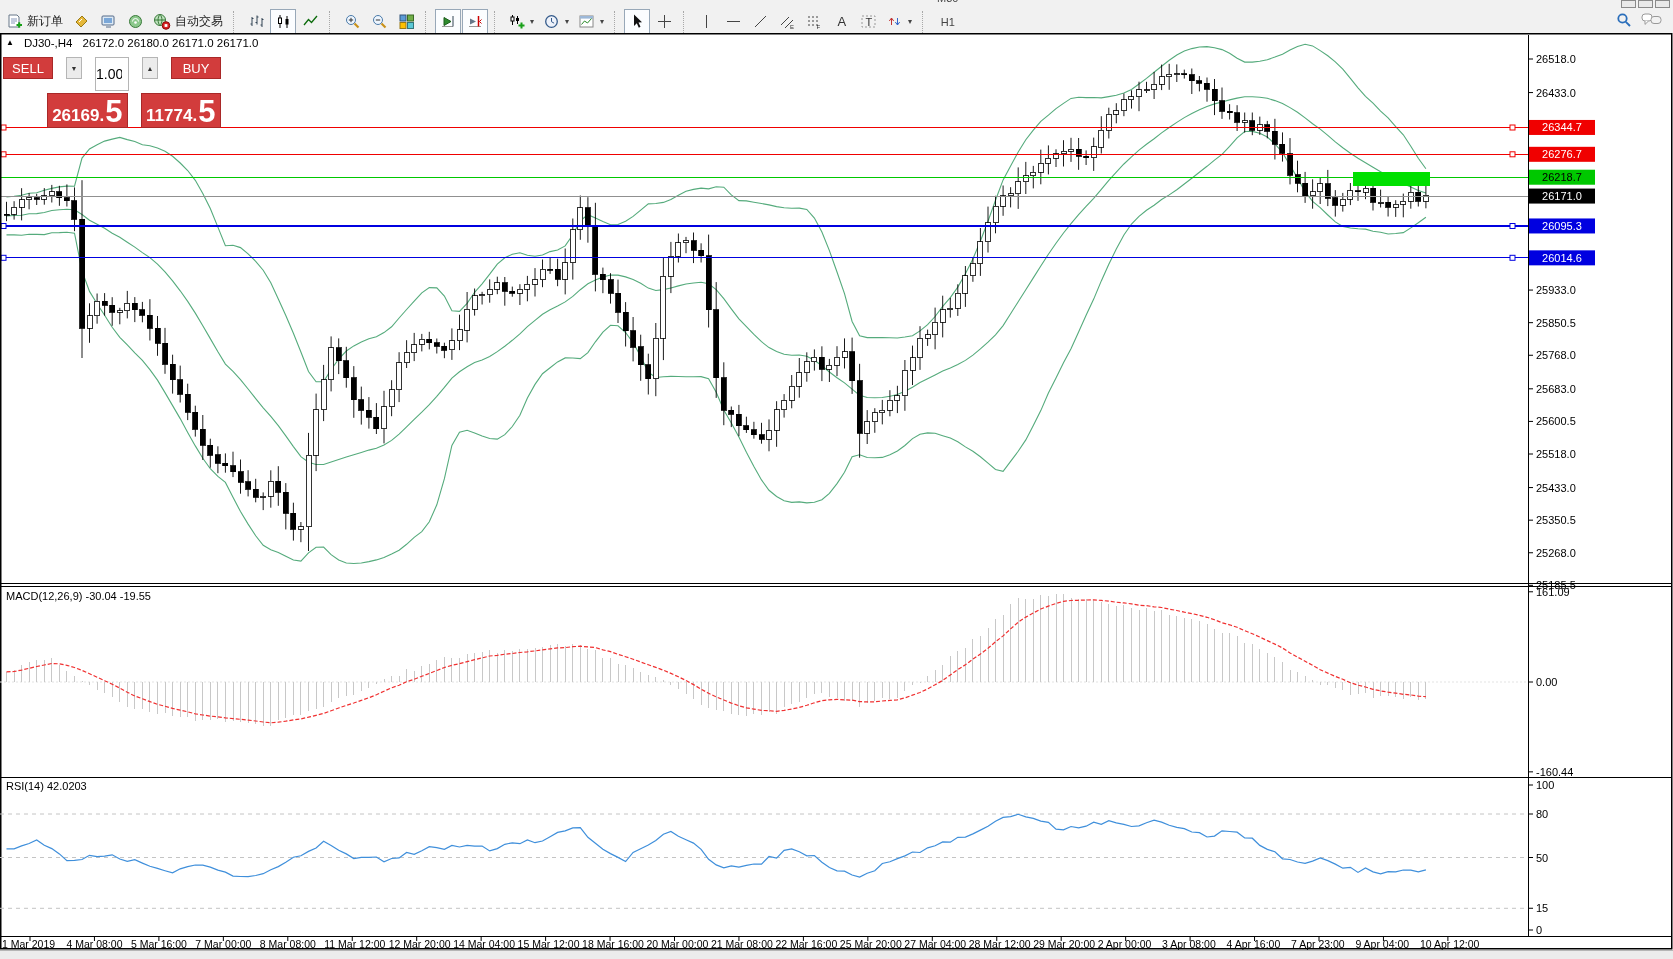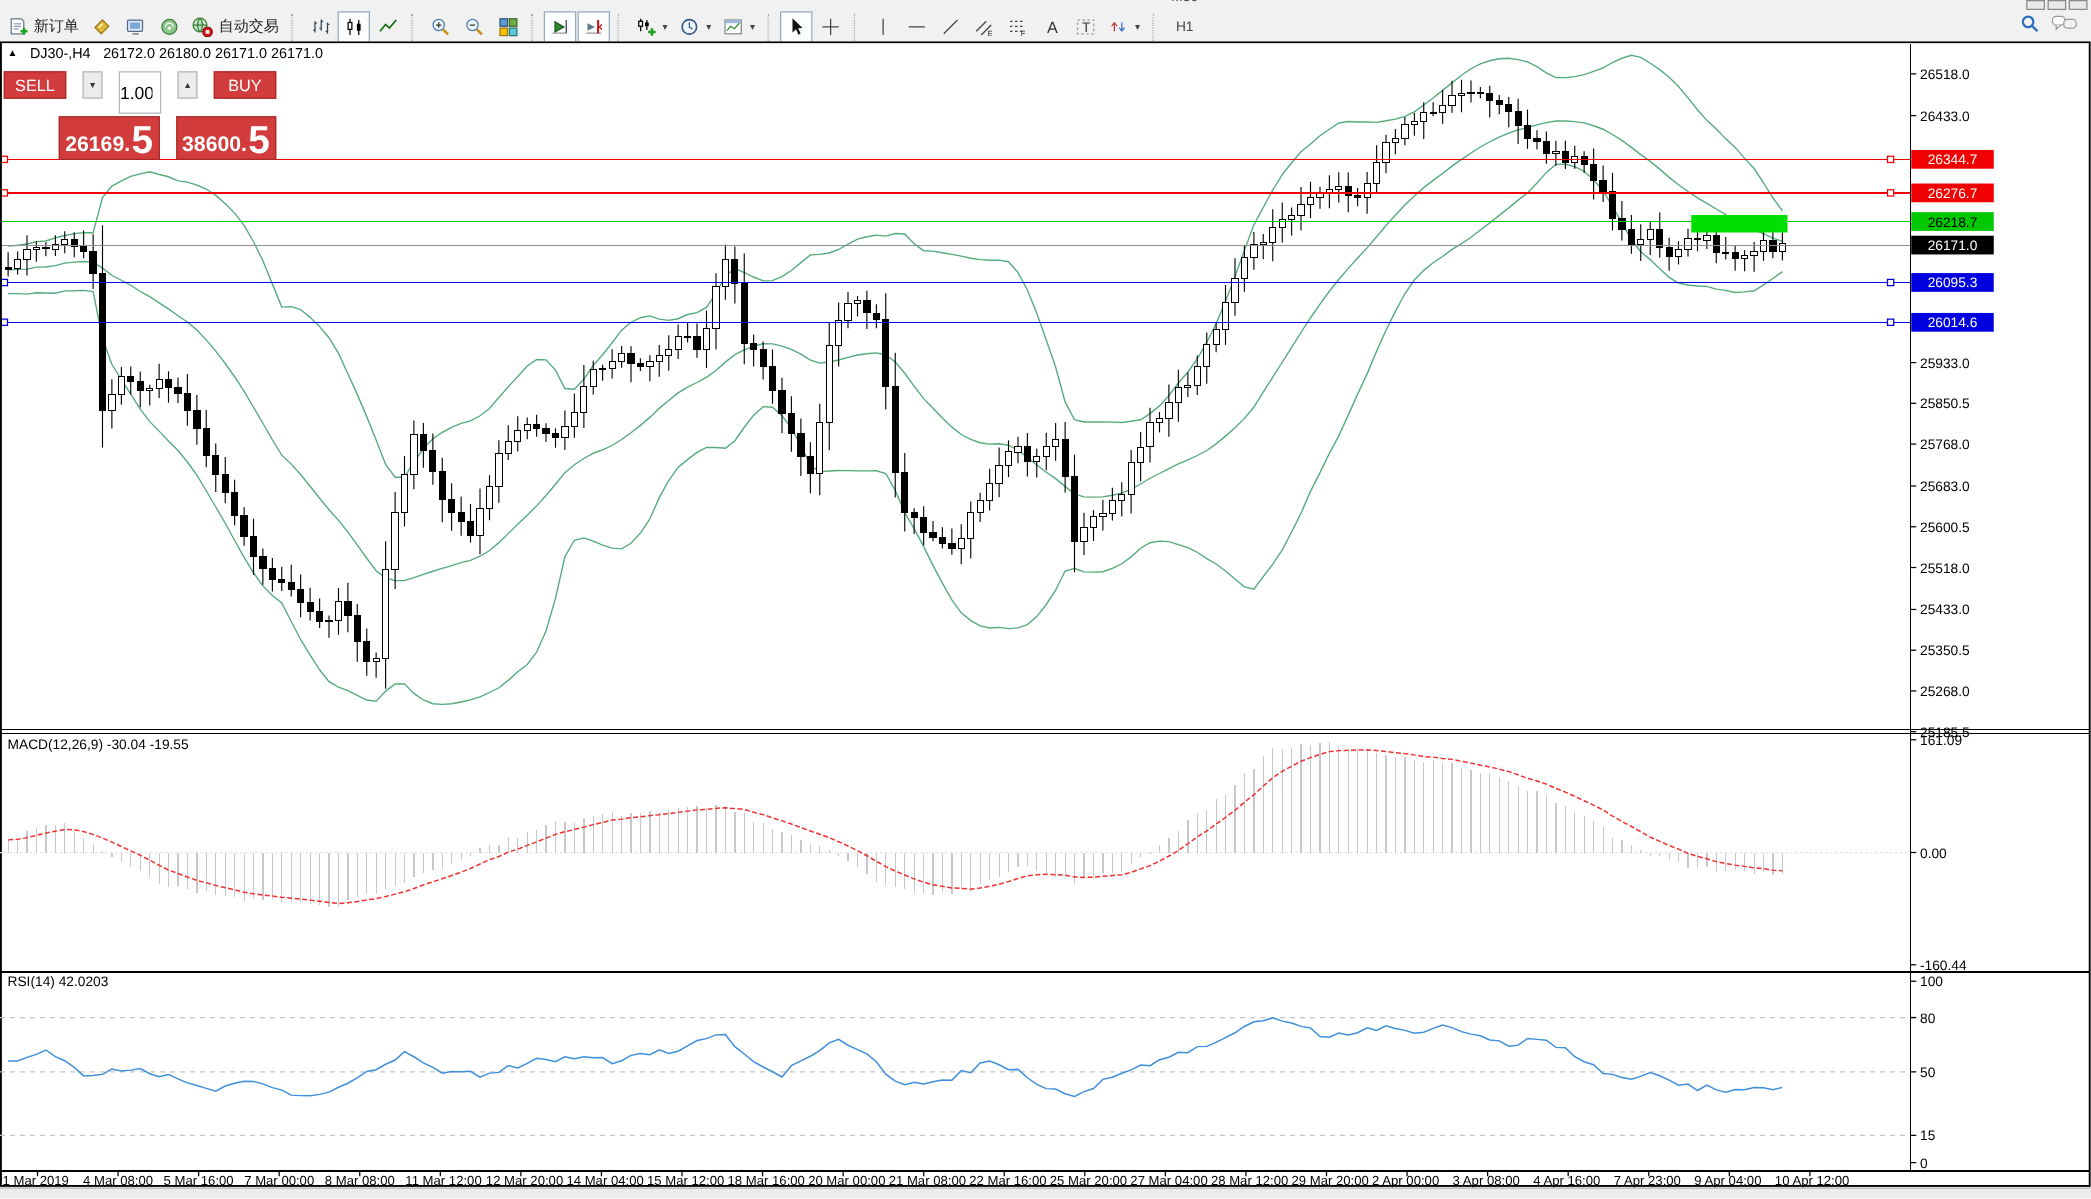--- a/index.html
+++ b/index.html
@@ -1063,21 +1063,21 @@
         <input class="vol" readonly="" value="1.00" style="">
         <div class="spin">▲</div>
         <div class="redbg sellbuy">BUY</div>
       </div>
       <div class="tp-row">
         <div class="redbg price-box">
           <span class="pp">26169.</span>
             <span class="pf">5</span>
         </div>
         <div class="redbg price-box">
-          <span class="pp">38600.</span>
+          <span class="pp">11774.</span>
             <span class="pf">5</span>
         </div>
       </div>
     </div>
 
 
     <div class="panel-label" style="top:557px">
       <span>MACD(12,26,9)</span>
       <span>-30.04 -19.55</span>
     </div>

